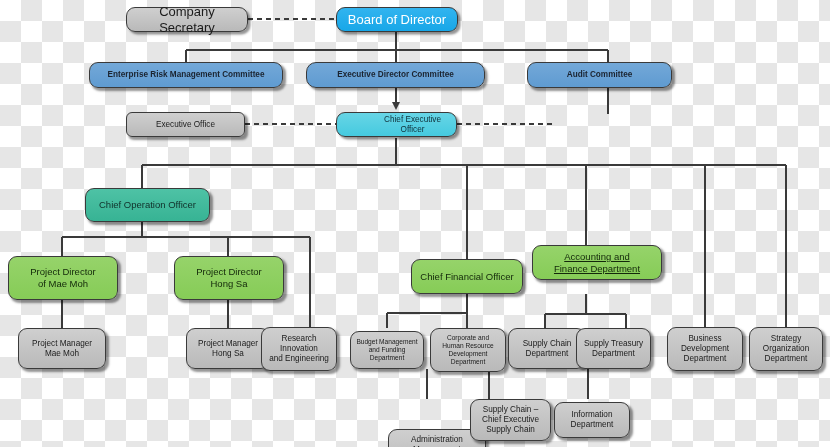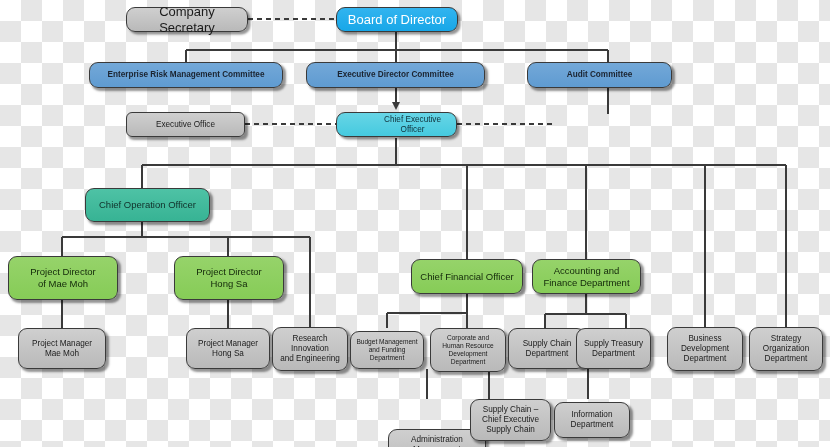--- a/index.html
+++ b/index.html
@@ -106,49 +106,49 @@
 
     <polygon points="396,110 392,102 400,102" fill="#3a3a3a"></polygon>
   </svg>
 
   <div class="node n-gray fs-13" style="left:126px; top:7px; width:122px; height:25px;">Company Secretary</div>
 
   <div class="node n-blue fs-13" style="left:336px; top:7px; width:122px; height:25px;">Board of Director</div>
 
   <div class="node n-steel fs-9" style="left:89px; top:62px; width:194px; height:26px;">Enterprise Risk Management Committee</div>
 
-  <div class="node n-steel fs-9" style="left:306px; top:62px; width:179px; height:26px;">Executive Director Committee</div>
+  <div class="node n-steel fs-9" style="left:306px; top:62px; width:179px; height:26px;border-radius:10px;">Executive Director Committee</div>
 
   <div class="node n-steel fs-9" style="left:527px; top:62px; width:145px; height:26px;">Audit Committee</div>
 
   <div class="node n-gray fs-9" style="left:126px; top:112px; width:119px; height:25px;border-radius:6px;">Executive Office</div>
 
   <div class="node n-cyan fs-9" style="left:336px; top:112px; width:121px; height:25px;">Chief Executive Officer</div>
 
 
   <div class="node n-teal fs-10" style="left:85px; top:188px; width:125px; height:34px;">Chief Operation Officer</div>
 
   <div class="node n-green fs-10" style="left:8px; top:256px; width:110px; height:44px;">Project Director
 of Mae Moh</div>
 
   <div class="node n-green fs-10" style="left:174px; top:256px; width:110px; height:44px;">Project Director
 Hong Sa</div>
 
   <div class="node n-green fs-10" style="left:411px; top:259px; width:112px; height:35px;">Chief Financial Officer</div>
 
-  <div class="node n-green fs-10" style="left:532px; top:259px; width:109px; height:35px;">Accounting and
+  <div class="node n-green fs-10" style="left:532px; top:245px; width:130px; height:35px;text-decoration:underline;">Accounting and
 Finance Department</div>
 
   <div class="node n-gray fs-9" style="left:18px; top:328px; width:88px; height:41px;">Project Manager
 Mae Moh</div>
 
   <div class="node n-gray fs-9" style="left:186px; top:328px; width:84px; height:41px;">Project Manager
 Hong Sa</div>
 
-  <div class="node n-gray fs-9" style="left:272px; top:327px; width:76px; height:44px;">Research
+  <div class="node n-gray fs-9" style="left:261px; top:327px; width:76px; height:44px;">Research
 Innovation
 and Engineering</div>
 
   <div class="node n-gray fs-8" style="left:350px; top:331px; width:74px; height:38px;">Budget Management
 and Funding
 Department</div>
 
   <div class="node n-gray fs-8" style="left:430px; top:328px; width:76px; height:44px;">Corporate and
 Human Resource
 Development

